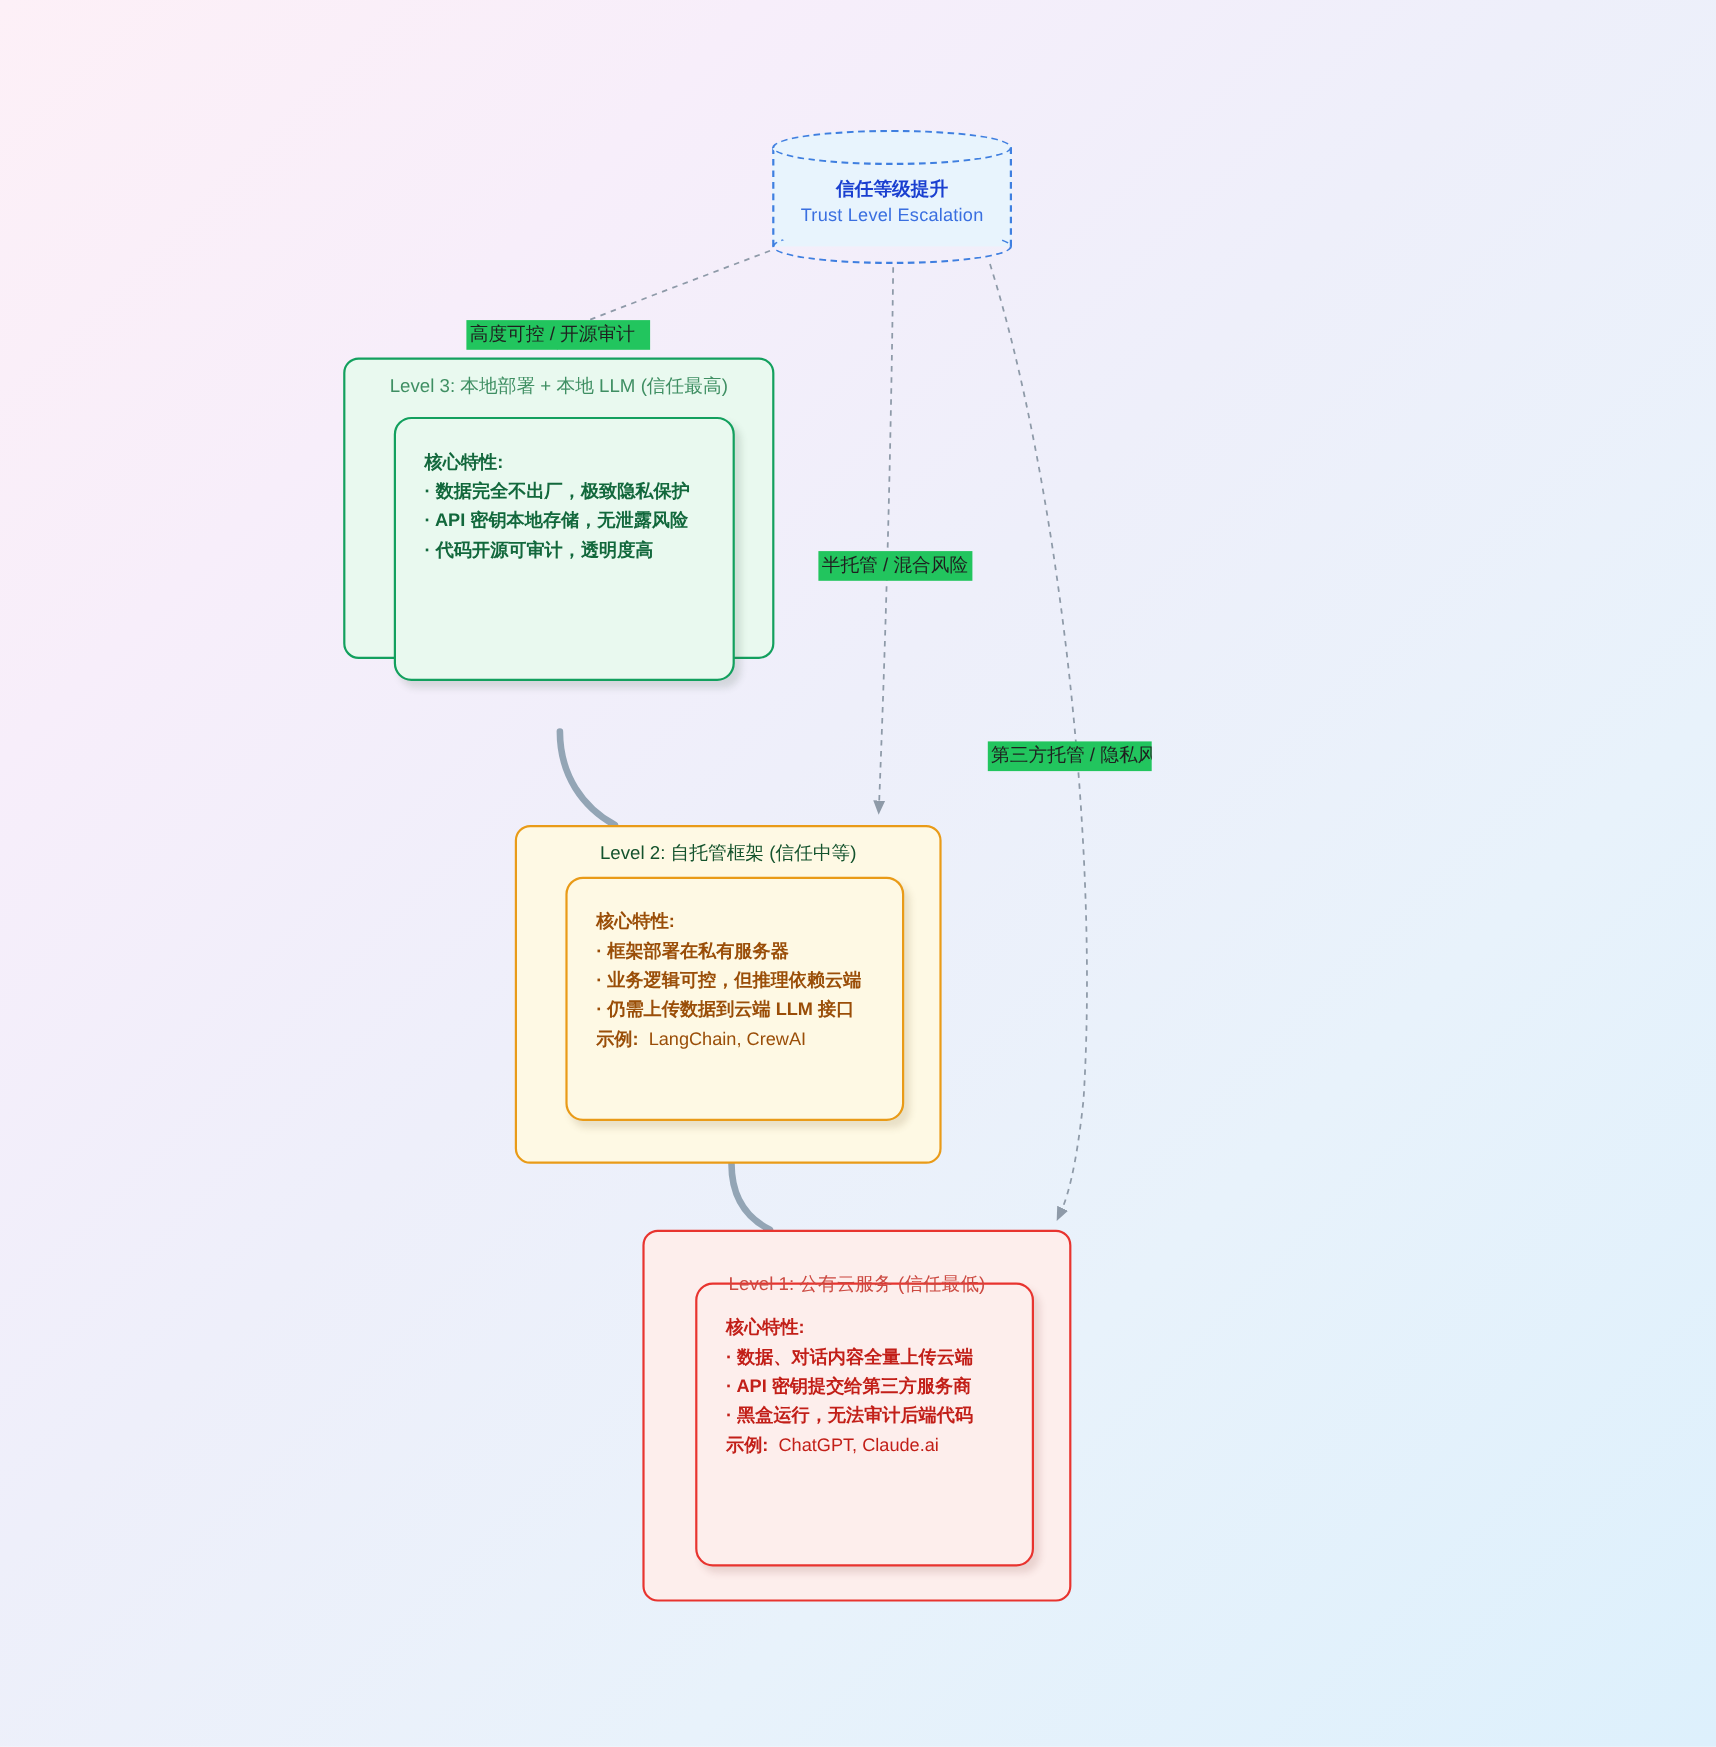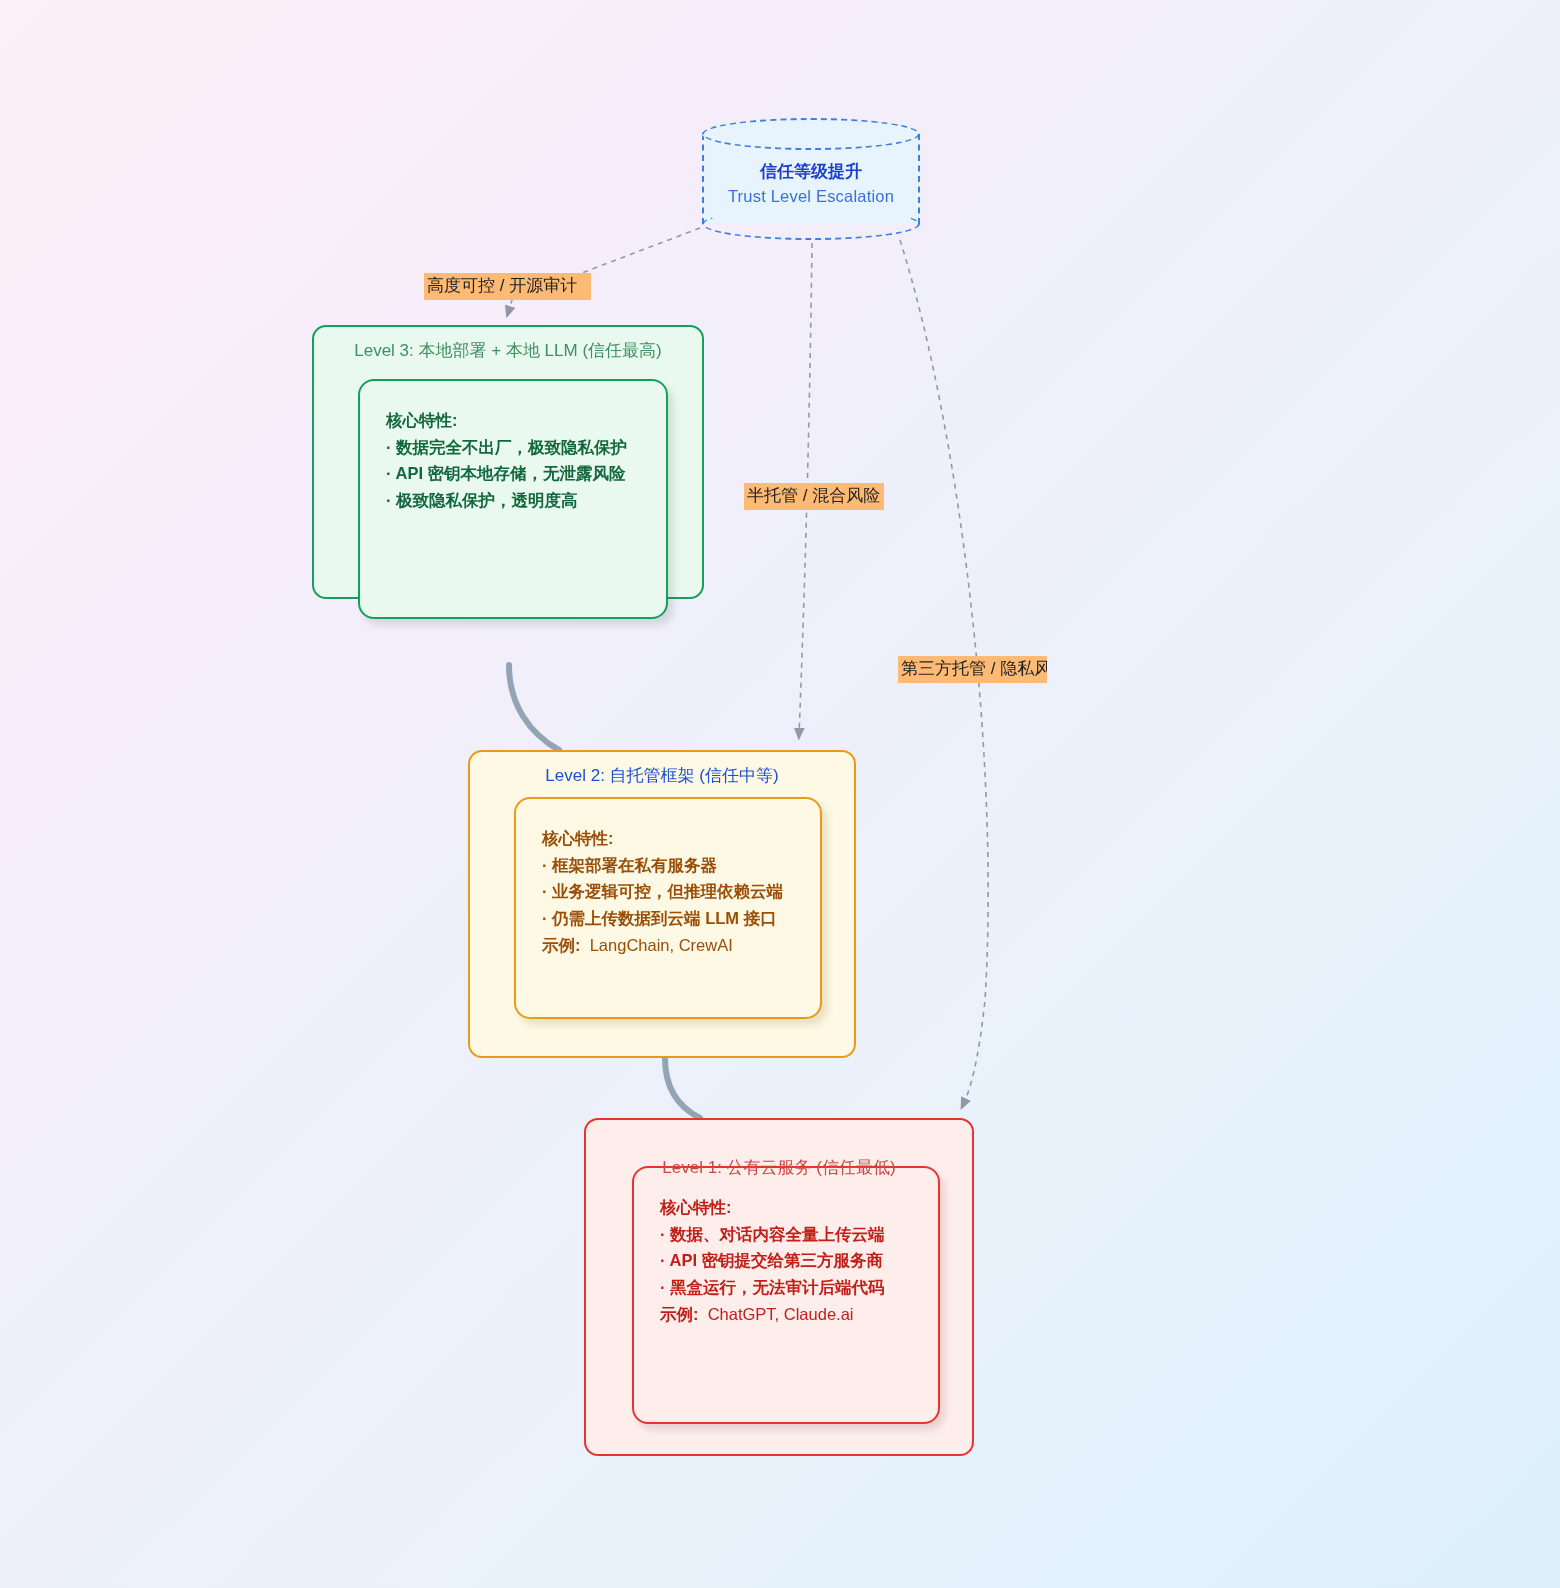--- a/index.html
+++ b/index.html
@@ -129,21 +129,21 @@
   }
   #level3 .inner p { color: #12683c; }
 
   
   #level2 {
     left: 468px; top: 750px;
     width: 388px; height: 308px;
     background: #fef9e4;
     border: 2.5px solid #e99b18;
   }
-  #level2 .level-title { color: #1d4ed8; }
+  #level2 .level-title { color: #14532d; }
   #level2 .inner {
     left: 44px; top: 45px;
     width: 308px; height: 222px;
     background: #fef9e4;
     border: 2.5px solid #e99b18;
     box-shadow: 5px 6px 7px rgba(120,95,45,.16);
   }
   #level2 .inner p { color: #9a4e08; }
 
   
@@ -159,28 +159,29 @@
     width: 308px; height: 258px;
     background: #fdeeec;
     border: 2.5px solid #e8342f;
     box-shadow: 5px 6px 7px rgba(130,70,65,.16);
   }
   #level1 .inner p { color: #c21f18; }
 
   
   .edge-label {
     position: absolute;
-    background: #fdba74;
+    background: #22c55e;
     color: #1f1f1f;
     font-size: 17px;
     line-height: 1.3;
     white-space: nowrap;
     padding: 2px 1px 3px 3px;
     z-index: 5;
     overflow: hidden;
+    margin-top: 18px;
   }
   #lbl-l3 { left: 424px; top: 273px; width: 167px; }
   #lbl-l2 { left: 744px; top: 483px; width: 140px; }
   #lbl-l1 { left: 898px; top: 656px; width: 149px; }
 </style>
 </head>
 <body>
 
 <div id="canvas">
 
@@ -215,21 +216,21 @@
   <div class="edge-label" id="lbl-l3">高度可控 / 开源审计</div>
   <div class="edge-label" id="lbl-l2">半托管 / 混合风险</div>
   <div class="edge-label" id="lbl-l1">第三方托管 / 隐私风险</div>
 
   <div class="level" id="level3">
     <div class="level-title">Level 3: 本地部署 + 本地 LLM (信任最高)</div>
     <div class="inner">
       <p>核心特性:</p>
       <p>· 数据完全不出厂，极致隐私保护</p>
       <p>· API 密钥本地存储，无泄露风险</p>
-      <p>· 极致隐私保护，透明度高</p>
+      <p>· 代码开源可审计，透明度高</p>
     </div>
   </div>
 
   <div class="level" id="level2">
     <div class="level-title">Level 2: 自托管框架 (信任中等)</div>
     <div class="inner">
       <p>核心特性:</p>
       <p>· 框架部署在私有服务器</p>
       <p>· 业务逻辑可控，但推理依赖云端</p>
       <p>· 仍需上传数据到云端 LLM 接口</p>

